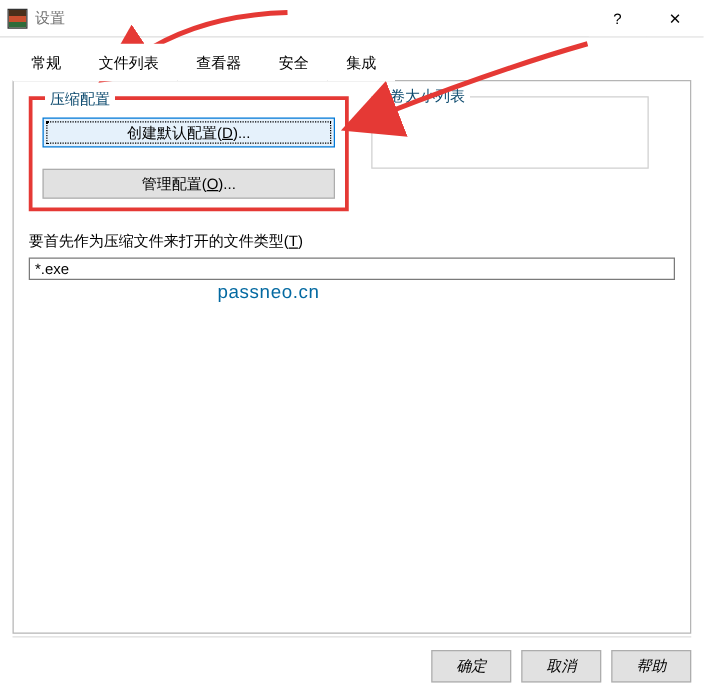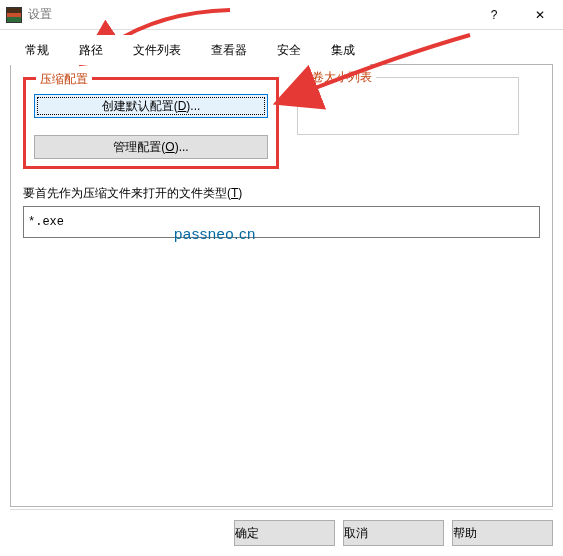--- a/index.html
+++ b/index.html
@@ -83,21 +83,21 @@
     border:1px solid #cfcfcf;
     padding: 16px 10px 12px 10px;
     background:#fff;
   }
   .groupbox .legend {
     position:absolute;
     top:-9px; left:10px;
     background:#fff;
     padding:0 4px;
     font-size:12px;
-    color:#c2410c;
+    color:#0c4a6e;
   }
   .group-left {
     width: 256px;
     height: 92px;
     border:3px solid #e53935;
     padding:14px 8px 10px 8px;
   }
   .group-right {
     width: 222px;
     height: 58px;
@@ -123,25 +123,25 @@
   }
   .btn u { text-decoration: underline; }
   
   .filetype-label {
     margin-top:16px;
     margin-bottom:4px;
     font-size:12px;
   }
   .filetype-input {
     width:100%;
-    height:32px;
+    height:18px;
     border:1px solid #7a7a7a;
     padding:2px 4px;
     font-size:12px;
-    font-family:Liberation Mono, monospace;
+    font-family:Liberation Sans, sans-serif;
   }
   
   .watermark {
     position:absolute;
     left:174px; top:225px;
     color:#0369a1;
     font-size:15px;
     letter-spacing:0.5px;
     pointer-events:none;
   }
@@ -149,26 +149,27 @@
   .footer {
     position:absolute;
     bottom:10px; right:10px; left:10px;
     display:flex;
     justify-content:flex-end;
     gap:8px;
     padding-top:10px;
     border-top:1px solid #ddd;
   }
   .footer .dlg-btn {
-    width:101px; height:26px;
+    width:64px; height:26px;
     border:1px solid #adadad;
     background:#e1e1e1;
     font-size:12px;
-    text-align:left;
+    text-align:center;
     line-height:24px;
+    font-style:italic;
   }
   
   .arrow-svg {
     position:absolute;
     pointer-events:none;
   }
 </style>
 </head>
 <body>
 
@@ -178,21 +179,20 @@
     <span class="title-text">设置</span>
   </div>
   <div class="win-controls">
     <div class="win-btn">?</div>
     <div class="win-btn">✕</div>
   </div>
 </div>
 
 <div class="tabs">
   <div class="tab">常规</div>
-  <div class="tab">路径</div>
   <div class="tab">文件列表</div>
   <div class="tab">查看器</div>
   <div class="tab">安全</div>
   <div class="tab">集成</div>
 </div>
 
 <div class="tab-area">
 
   <div class="groups-row">
 

